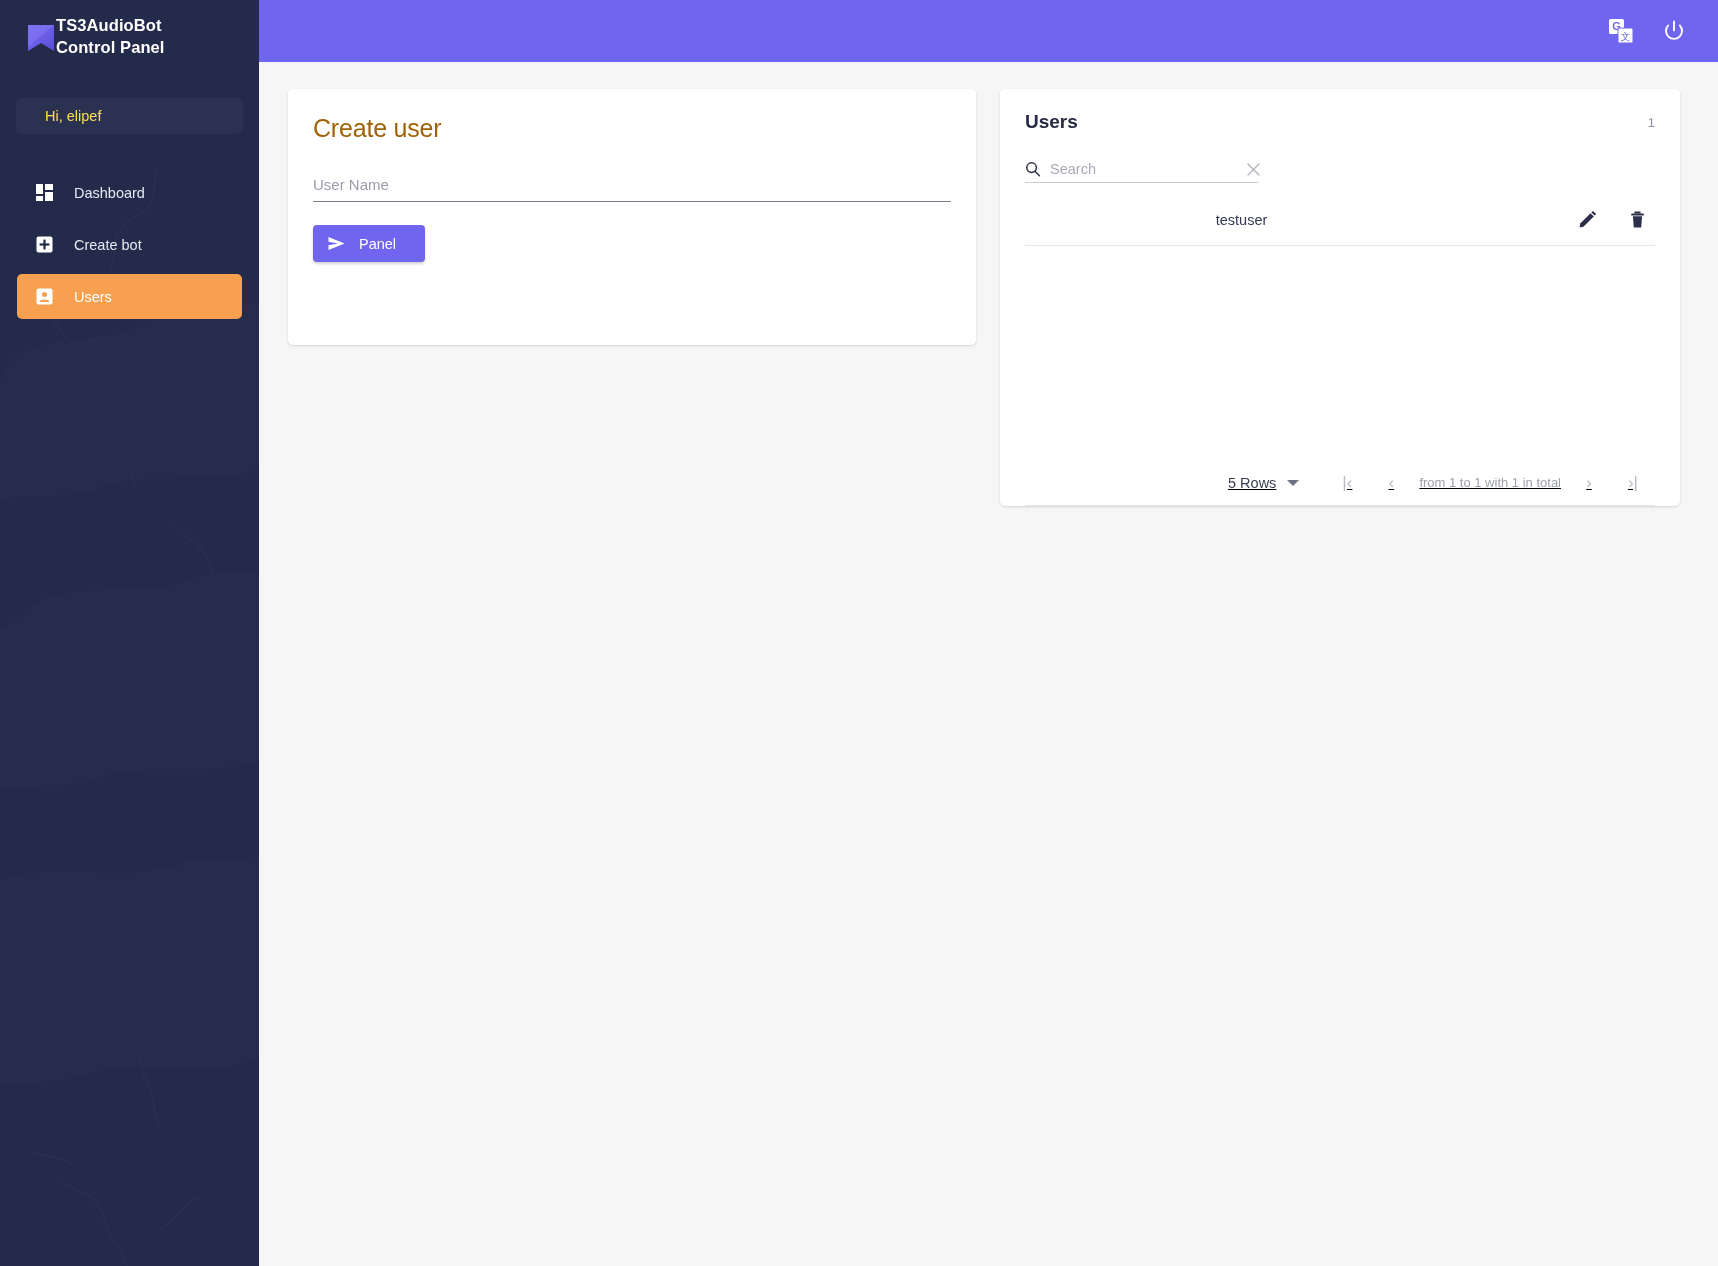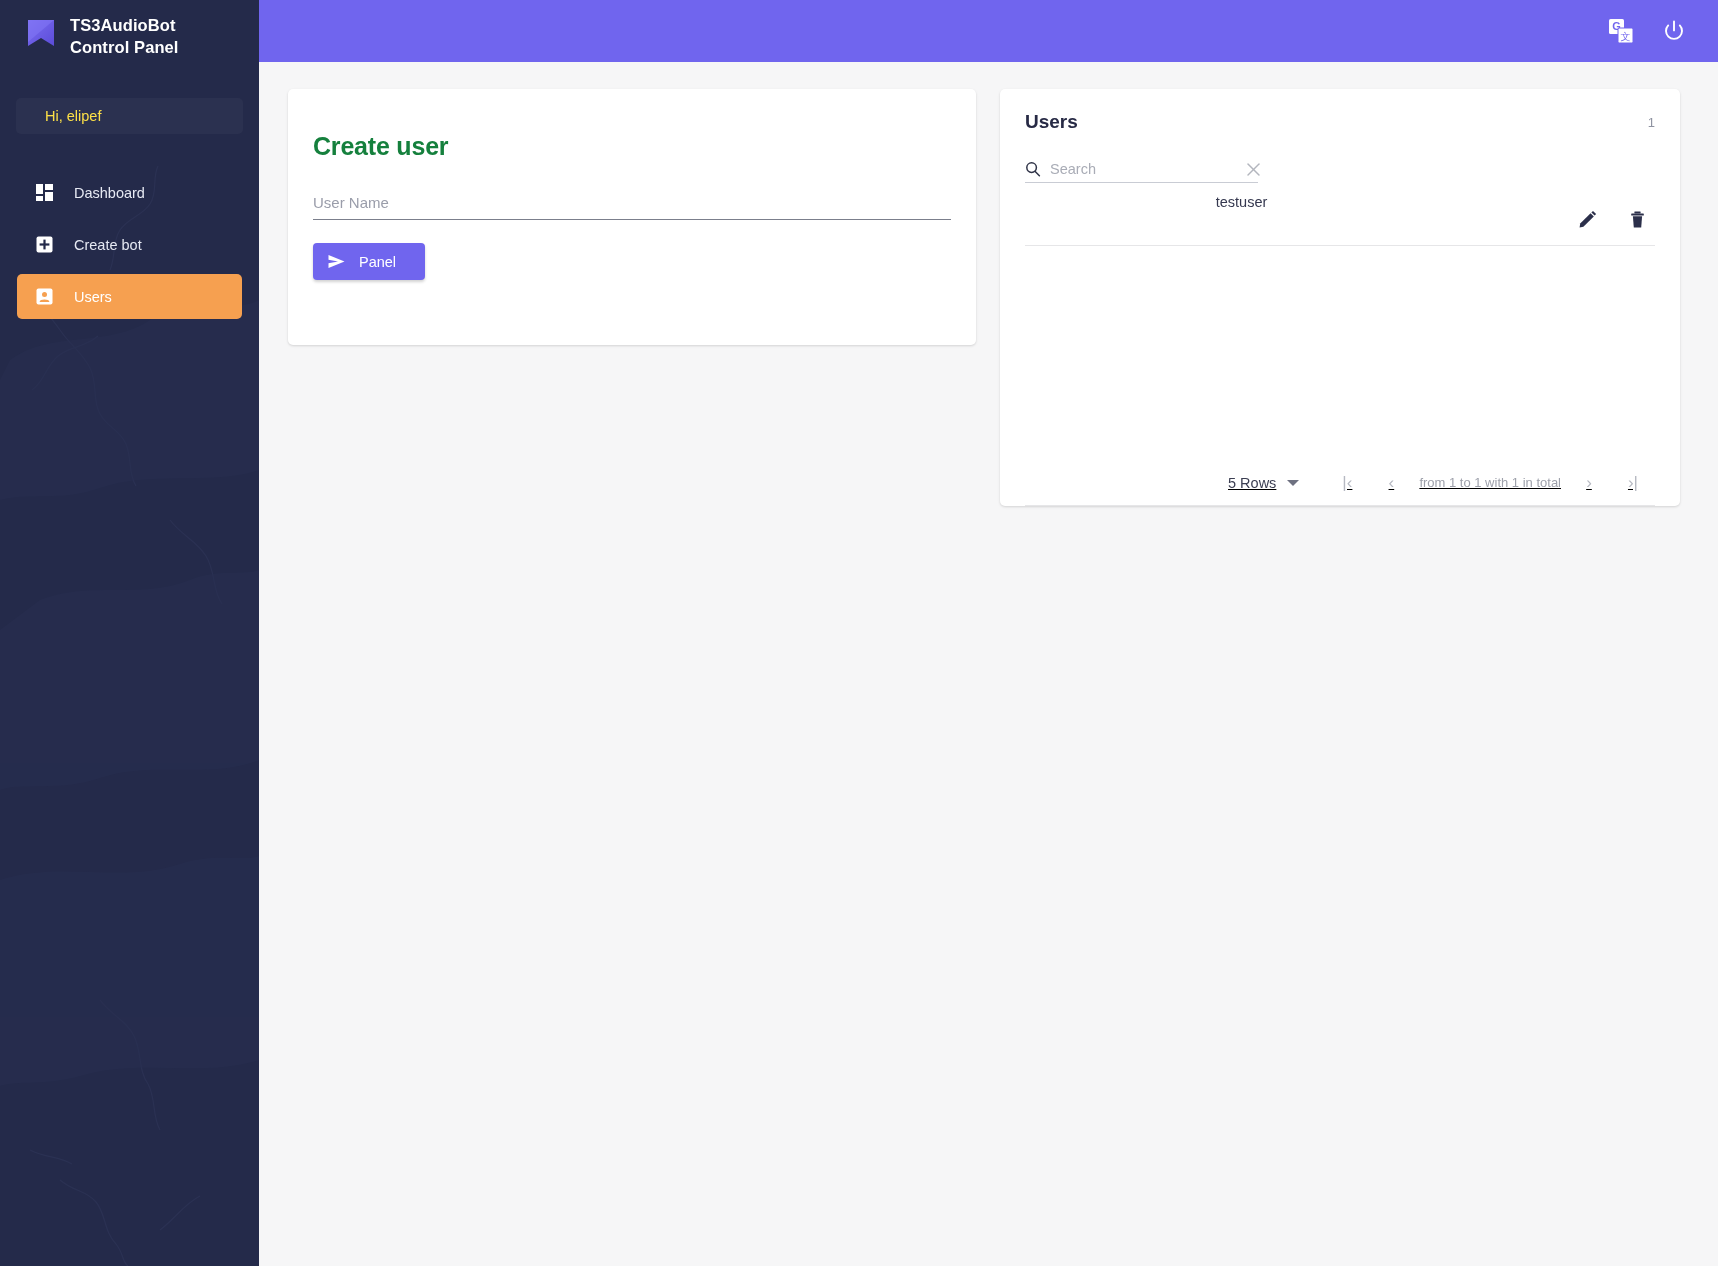--- a/index.html
+++ b/index.html
@@ -35,22 +35,21 @@
     opacity: .40;
     pointer-events: none;
   }
   .sidebar-inner {
     position: relative;
     z-index: 2;
   }
 
   .brand {
     display: flex;
-    align-items: flex-start;
-    gap: 14px;
+    align-items: center;
     padding: 14px 0 0 26px;
   }
   .brand-logo {
     width: 30px;
     height: 30px;
     flex: 0 0 30px;
     margin-top: 4px;
   }
   .brand-text {
     color: #ffffff;
@@ -135,24 +134,23 @@
 
   
   .card-create {
     width: 688px;
     flex: 0 0 688px;
     padding: 25px 25px 33px 25px;
     min-height: 256px;
   }
   .card-title {
     font-size: 25px;
-    font-weight: bold;
-    color: #15803d;
+    font-weight: normal;
+    color: #a16207;
     letter-spacing: -.2px;
-    margin-top: 18px;
   }
   .field {
     margin-top: 33px;
     position: relative;
   }
   .field input {
     width: 100%;
     border: none;
     border-bottom: 1px solid #7b7f8c;
     outline: none;
@@ -235,20 +233,21 @@
   .search-box input::placeholder { color: #a9acb6; }
   .search-clear {
     width: 15px; height: 15px;
     flex: 0 0 15px;
     display: block;
     cursor: pointer;
   }
 
   .user-row {
     display: flex;
+    align-items: center;
     height: 52px;
     border-bottom: 1px solid #e6e6e8;
     margin-top: 11px;
   }
   .user-name {
     flex: 1 1 auto;
     text-align: center;
     font-size: 14.5px;
     color: #35384f;
     padding-right: 120px;

